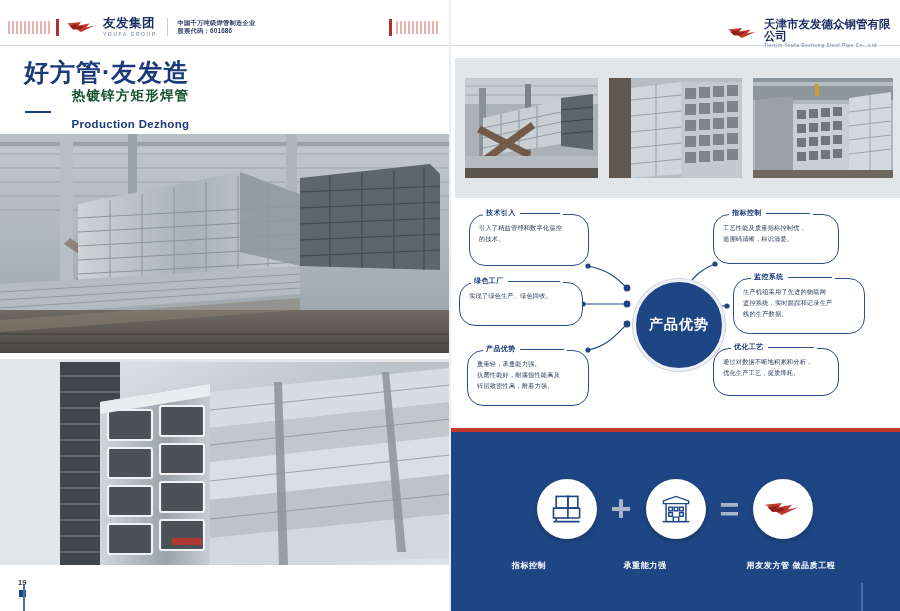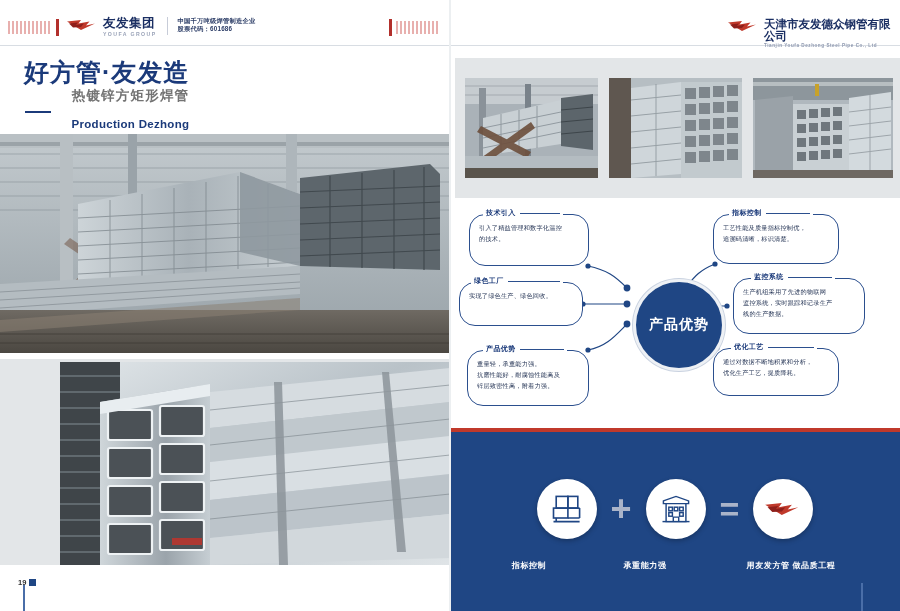--- a/index.html
+++ b/index.html
@@ -22,38 +22,38 @@
   .hdr-rule-r{position:absolute;left:0;top:45px;width:450px;height:1px;background:#d8dde3;}
 
   .swatch{position:absolute;top:21px;height:13px;width:44px;
      background:repeating-linear-gradient(90deg,#e8b0ae 0 2px,#ffffff 2px 4px);}
   .swatch.left{left:8px;}
   .swatch.right{left:396px;}
   .swatch-bar{position:absolute;top:19px;width:3px;height:17px;background:#b2302c;}
   .swatch-bar.left{left:56px;}
   .swatch-bar.right{left:389px;}
 
-  .logo-wrap{position:absolute;display:flex;align-items:flex-start;gap:5px;}
+  .logo-wrap{position:absolute;display:flex;align-items:center;gap:5px;}
   .logo-wrap.left{left:66px;top:17px;}
   .logo-wrap.right{left:727px;top:18px;}
 
   .wing{width:32px;height:16px;flex:0 0 auto;}
   .brand-cn{font-size:12.5px;font-weight:bold;color:#1b2f63;letter-spacing:.5px;line-height:1;}
   .brand-en{font-size:5.2px;font-weight:bold;color:#9aa3b8;letter-spacing:1.4px;line-height:1;margin-top:2px;}
   .divider-v{width:1px;height:18px;background:#c7ccd8;margin:0 5px;}
   .tagline{line-height:1.25;}
   .tagline .t1{font-size:6.3px;color:#2b3c66;font-weight:bold;letter-spacing:.2px;}
   .tagline .t2{font-size:6.3px;color:#2b3c66;font-weight:bold;letter-spacing:.2px;}
   .co-cn{font-size:11.5px;font-weight:bold;color:#1b2f63;line-height:1.05;}
   .co-en{font-size:4.6px;font-weight:bold;color:#8f99b0;letter-spacing:.55px;line-height:1.2;margin-top:1px;}
 
   
   .headline{position:absolute;left:24px;top:58px;text-align:right;}
   .hl-1{font-size:25px;font-weight:bold;color:#1b3a7a;letter-spacing:1px;line-height:1.12;}
-  .hl-2{font-size:13.5px;font-weight:bold;color:#737373;letter-spacing:1.2px;margin-top:3px;line-height:1.1;}
+  .hl-2{font-size:13.5px;font-weight:bold;color:#14532d;letter-spacing:1.2px;margin-top:3px;line-height:1.1;}
   .hl-rule{width:26px;height:2px;background:#1b3a7a;margin:7px 0 5px 1px;}
   .hl-3{font-size:11.5px;font-weight:bold;color:#1b3a7a;letter-spacing:.3px;}
 
   
   .photo{position:absolute;overflow:hidden;background:#8d969c;}
   .ph-main{left:0;top:134px;width:450px;height:219px;}
   .ph-bottom{left:60px;top:362px;width:390px;height:203px;}
 
   .gray-band{position:absolute;left:0;top:359px;width:450px;height:206px;background:#e3e6e8;}
 
@@ -132,21 +132,21 @@
   .op{color:#aab4c9;font-weight:bold;flex:0 0 auto;}
   .op.plus{font-size:36px;line-height:0;}
   .op.eq{font-size:34px;line-height:0;}
   .cap-row{position:absolute;left:0;top:128px;width:450px;display:flex;justify-content:center;
     align-items:flex-start;gap:14px;}
   .cap-cell{width:60px;text-align:center;color:#fff;font-size:8px;font-weight:bold;letter-spacing:.6px;}
   .cap-cell.wide{width:120px;}
   .cap-gap{width:28px;flex:0 0 auto;}
 
   
-  .pnum{position:absolute;display:flex;align-items:center;gap:3px;}
+  .pnum{position:absolute;display:flex;align-items:center;gap:3px;flex-direction:column;}
   .pnum.left{left:18px;top:578px;}
   .pnum .sq{width:7px;height:7px;background:#1f4684;}
   .pnum .txt{font-size:7.5px;color:#333;font-weight:bold;}
   .pstem{position:absolute;width:1.5px;background:#4a6ea8;}
   .pstem.left{left:23px;top:585px;height:26px;}
   .pstem.right{left:861px;top:583px;height:28px;}
 
   .spine{position:absolute;left:449px;top:0;width:2px;height:611px;background:#eceff1;}
 </style>
 </head>

